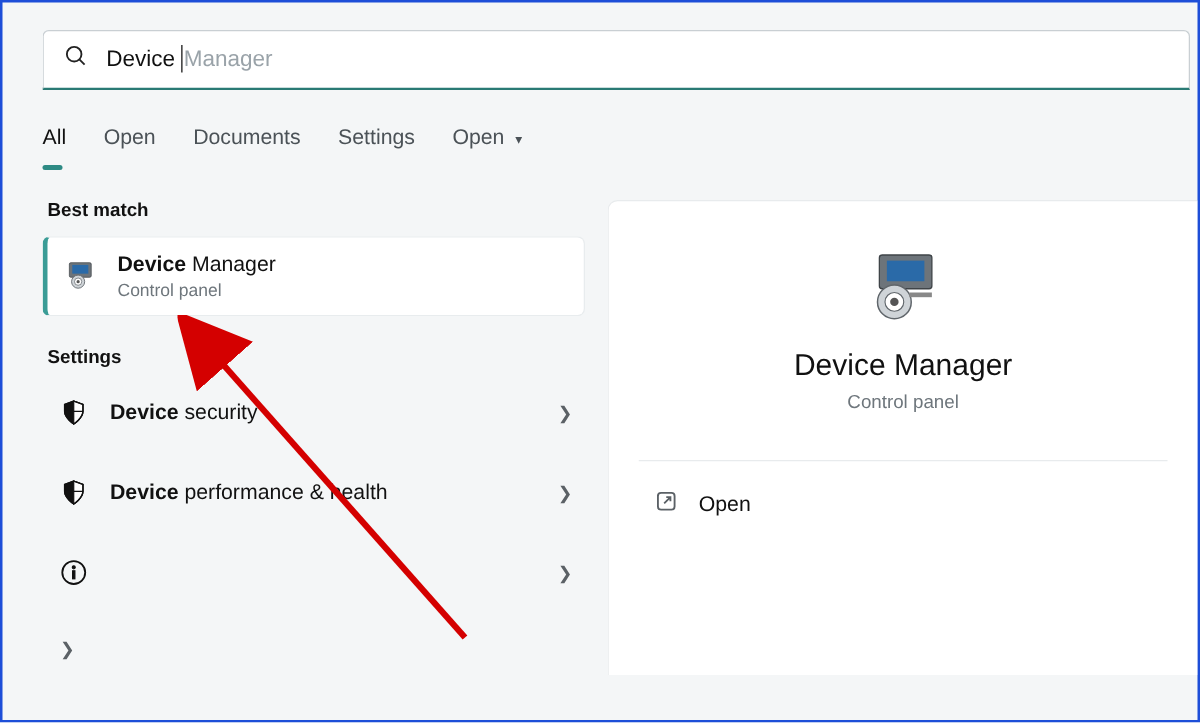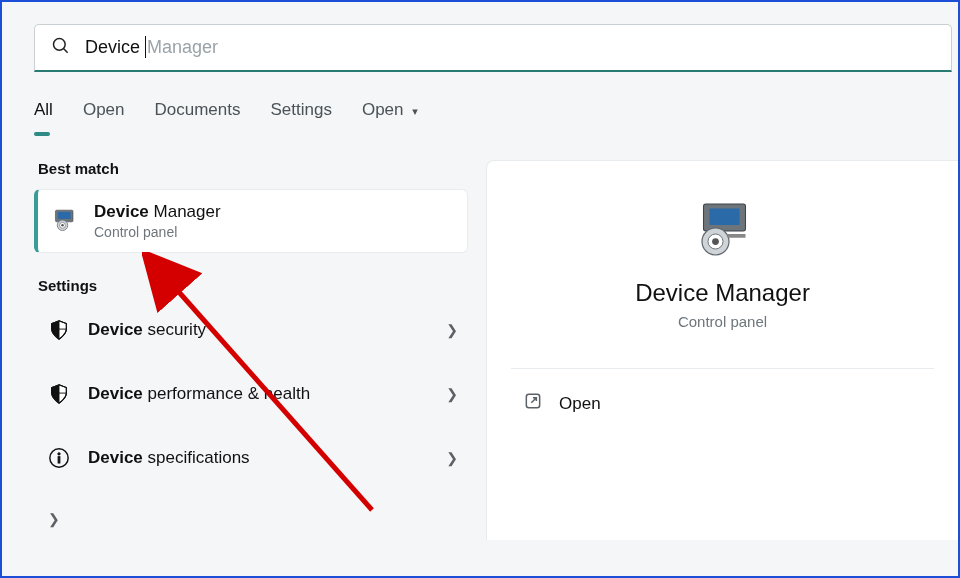--- a/index.html
+++ b/index.html
@@ -325,21 +325,20 @@
 
           <div class="li">
             <span class="li-left">
               <span class="li-icon">
                 <svg viewBox="0 0 24 24">
                     <circle cx="12" cy="12" r="10" fill="none" stroke="#111" stroke-width="1.6"></circle>
                     <circle cx="12" cy="7.5" r="1.3" fill="#111"></circle>
                     <rect x="11" y="10.5" width="2" height="7" fill="#111"></rect>
                   </svg>
               </span>
-              <span><b>Device</b><span> specifications</span></span>
             </span>
             <span class="chev">❯</span>
           </div>
 
           <div class="li">
             <span class="chev">❯</span>
           </div>
 
         </div>
       </div>

